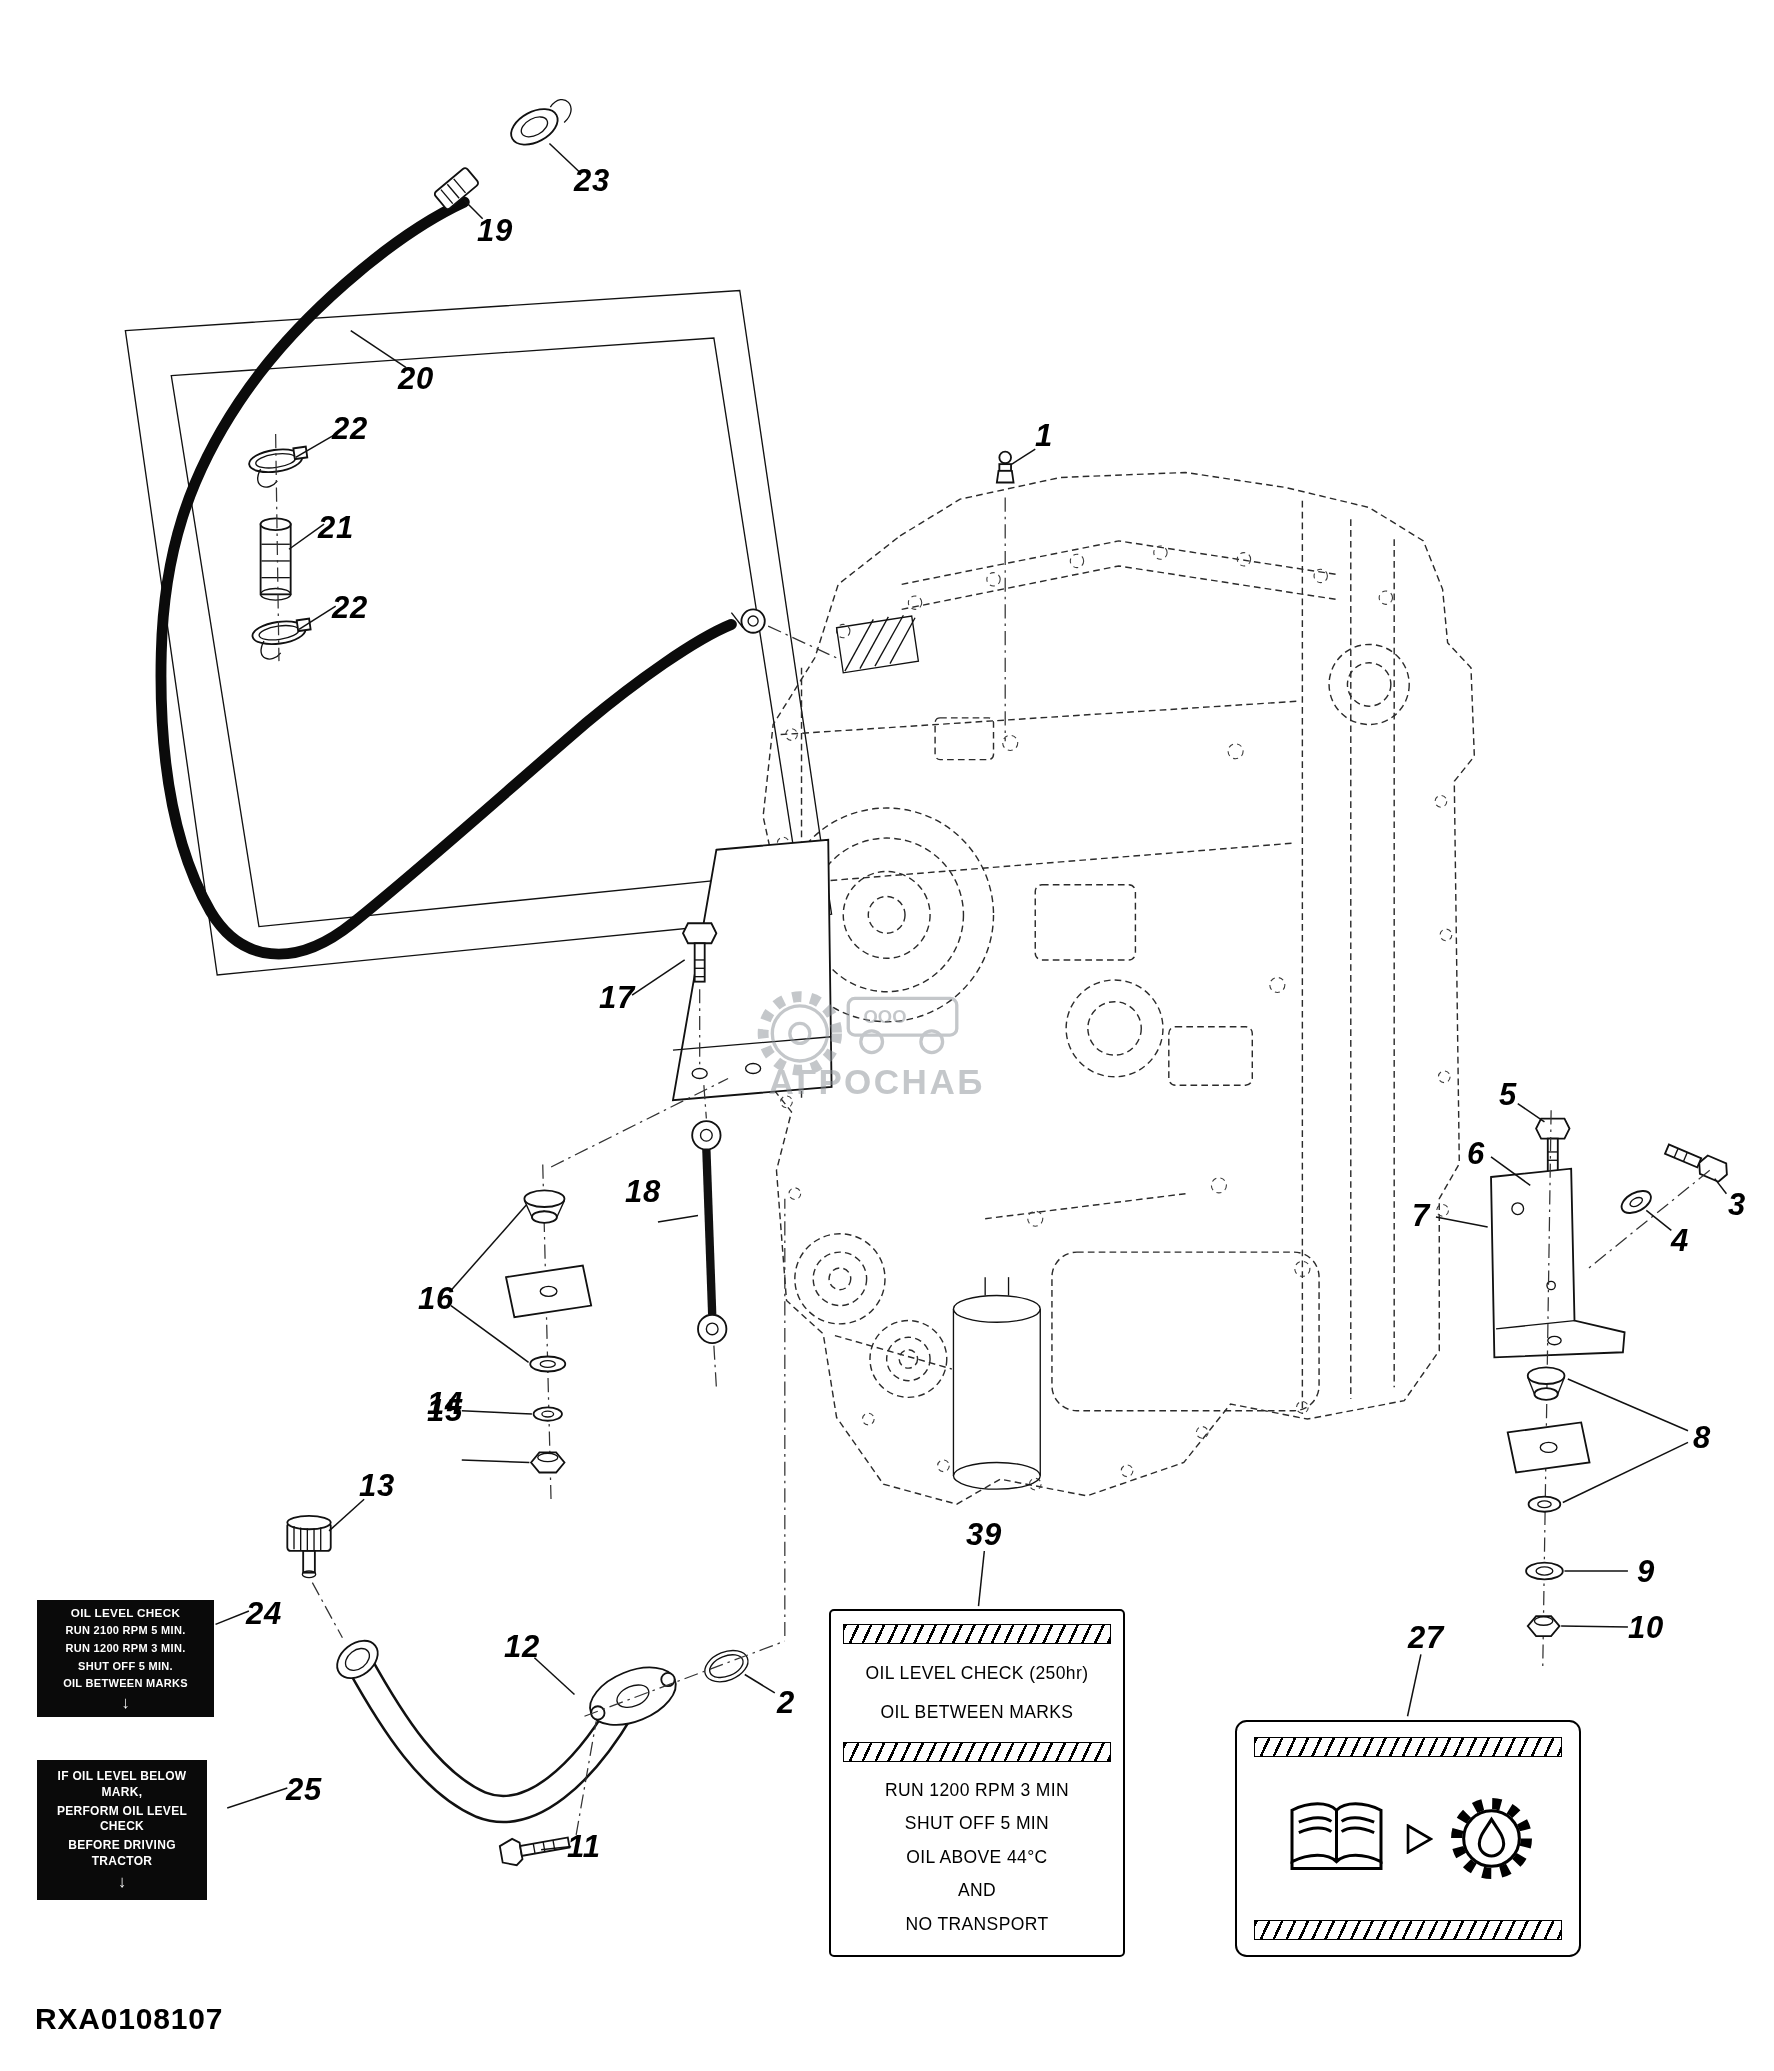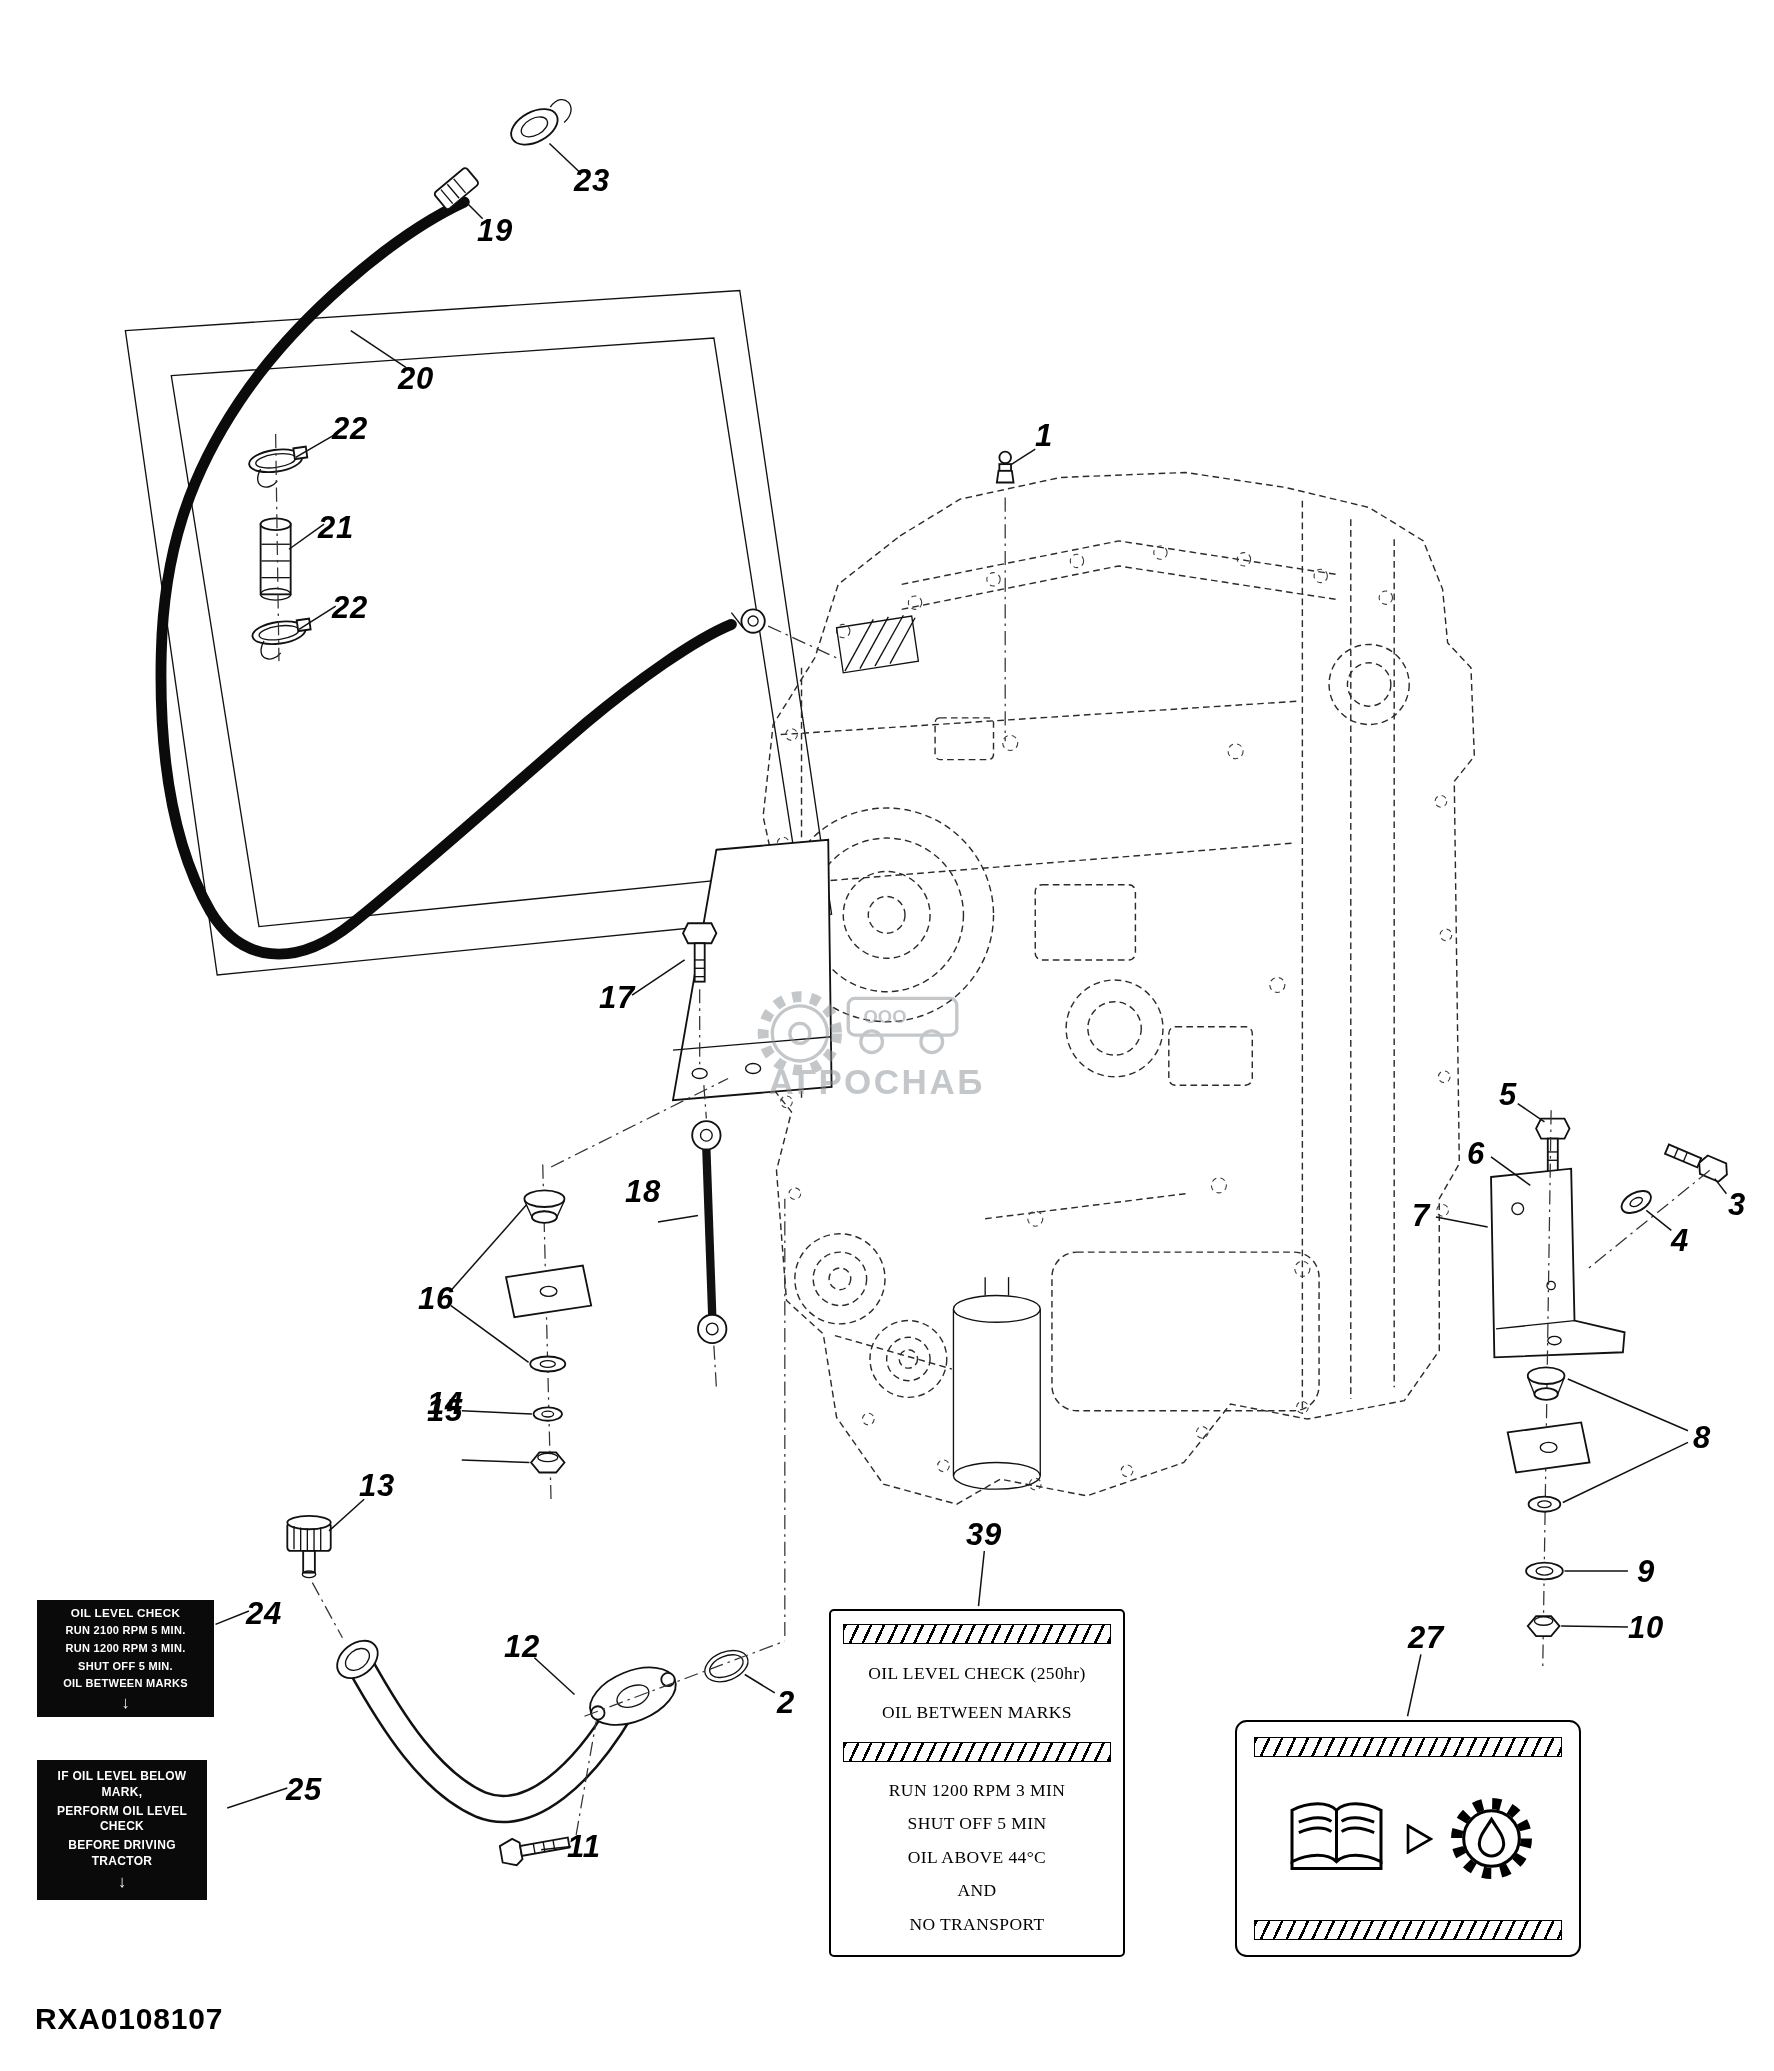--- a/index.html
+++ b/index.html
@@ -29,21 +29,21 @@
   .decal-black .dl{font-size:11px;font-weight:bold;letter-spacing:0.3px;line-height:1.3;}
   .decal-black .dl.first{font-size:11.7px;}
   .decal-black .arrow{font-size:16.7px;line-height:1;margin-top:1.7px;}
   .decal25 .dl{font-size:12px;}
 
   .decal-white{position:absolute;background:#fff;border:2.5px solid #000;box-sizing:border-box;
                display:flex;flex-direction:column;align-items:center;}
   .decal26{border-radius:5px;padding:13.4px 11.7px;gap:0;}
   .decal26 .hatch{width:100%;height:20px;border:1.7px solid #000;box-sizing:border-box;
      background:repeating-linear-gradient(115deg,#000 0 2.5px,#fff 2.5px 11.7px);}
-  .decal26 .t{font-family:Liberation Serif, serif;font-size:17.5px;letter-spacing:0.4px;white-space:nowrap;}
+  .decal26 .t{font-family:Liberation Sans, sans-serif;font-size:17.5px;letter-spacing:0.4px;white-space:nowrap;}
   .decal26 .g18{margin-top:18.4px;} .decal26 .g14{margin-top:12.5px;}
   .decal27{border-radius:11.7px;padding:15px 16.7px;justify-content:space-between;}
   .decal27 .hatch{width:100%;height:20px;border:1.7px solid #000;box-sizing:border-box;
      background:repeating-linear-gradient(115deg,#000 0 2.5px,#fff 2.5px 11.7px);}
   .decal27 .icons{flex:1;display:flex;align-items:center;justify-content:center;gap:15px;width:100%;}
 </style>
 </head>
 <body>
 
 <div class="stage">

